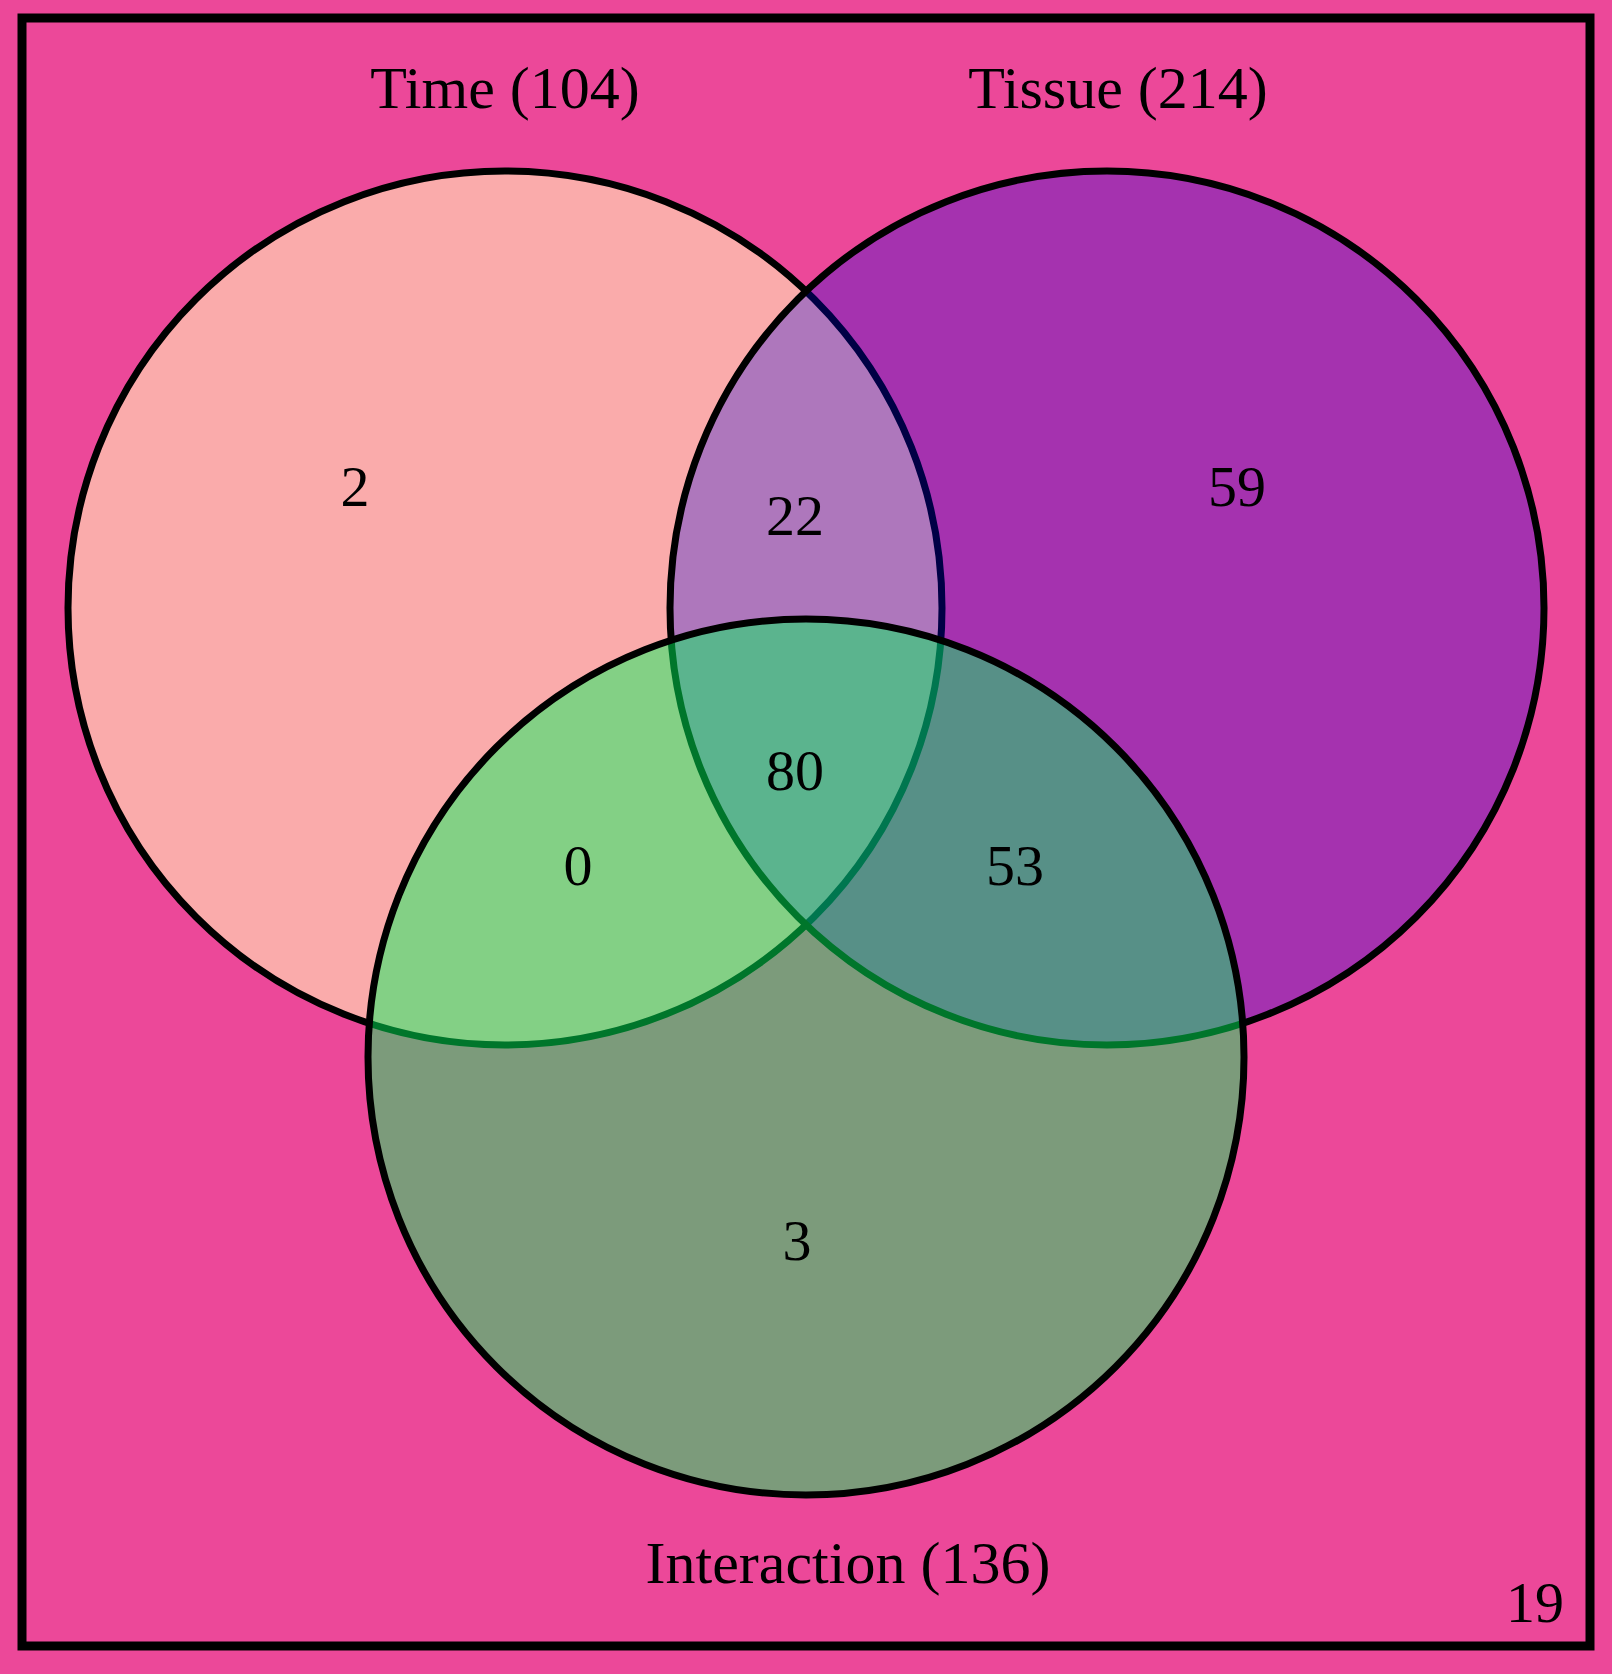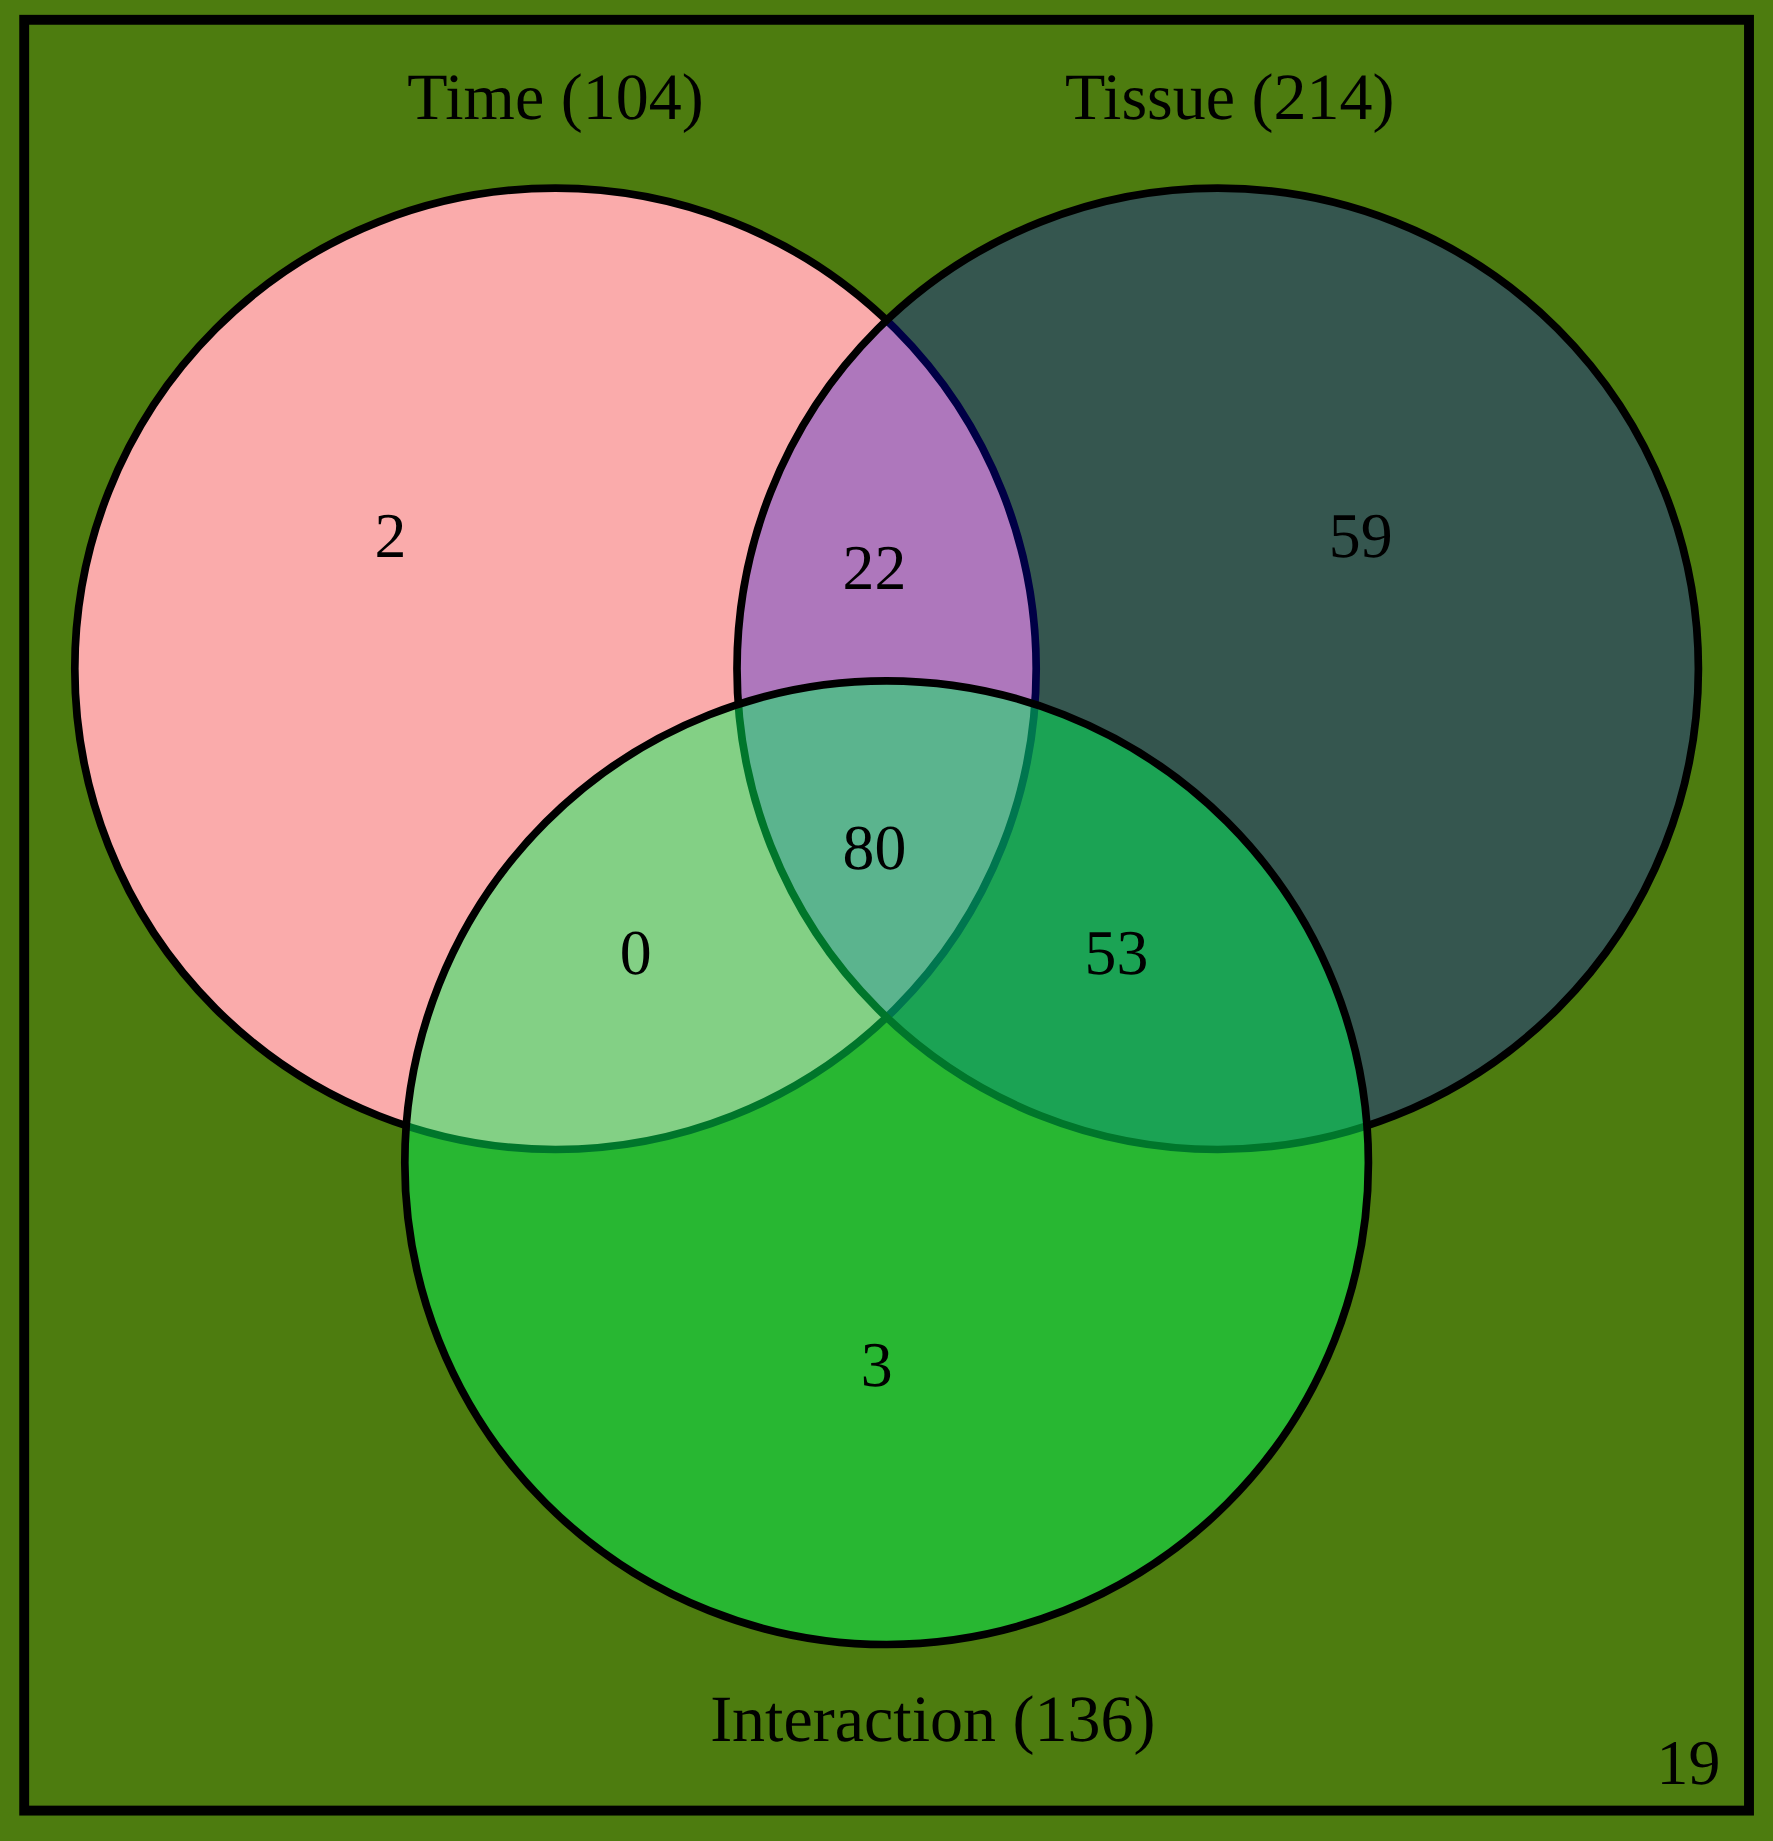--- a/index.html
+++ b/index.html
@@ -4,21 +4,21 @@
 <style>
   html, body {
     margin: 0;
     padding: 0;
     background: #ffffff;
   }
   .figure-canvas {
     position: relative;
     width: 1612px;
     height: 1674px;
-    background: #4d7c0f;
+    background: #ec4899;
     font-family: "Liberation Serif", "DejaVu Serif", serif;
     text-decoration: underline;
   }
   svg { display: block; }
   .set-title {
     font-family: "Liberation Serif", "DejaVu Serif", serif;
     font-size: 60px;
     fill: #000000;
   }
   .region-value {

